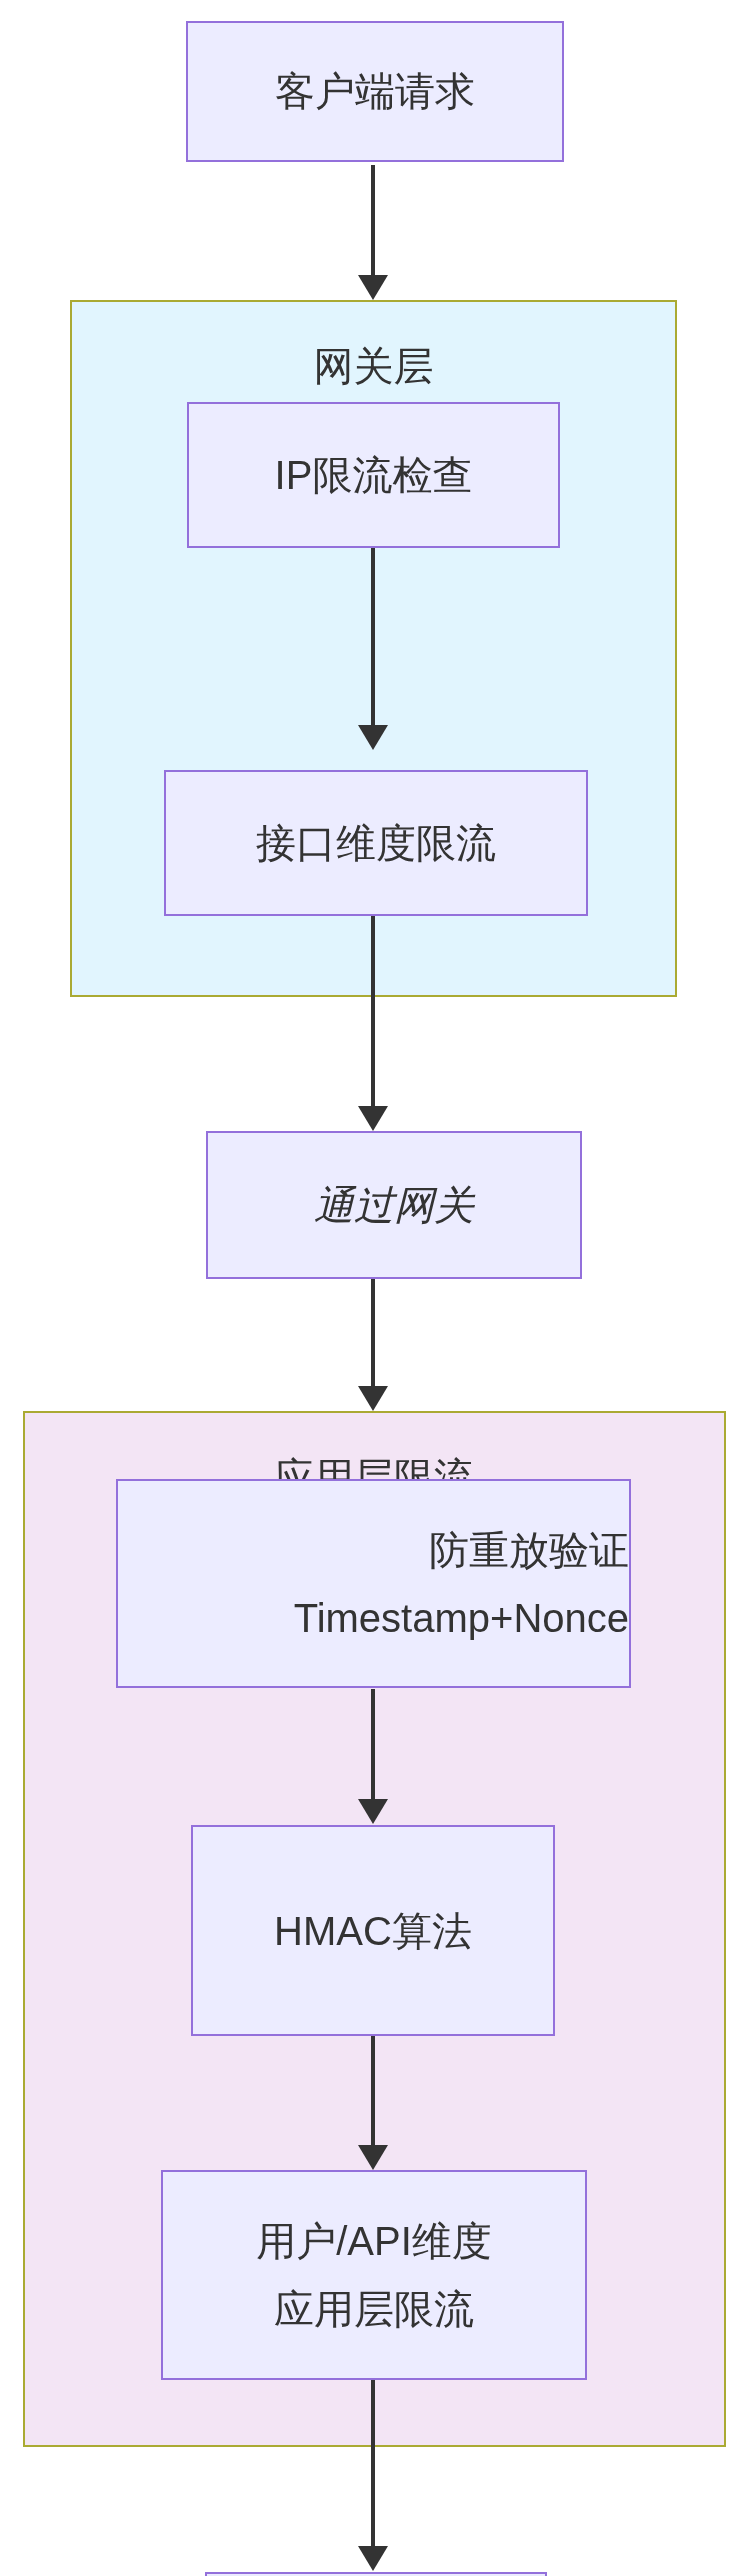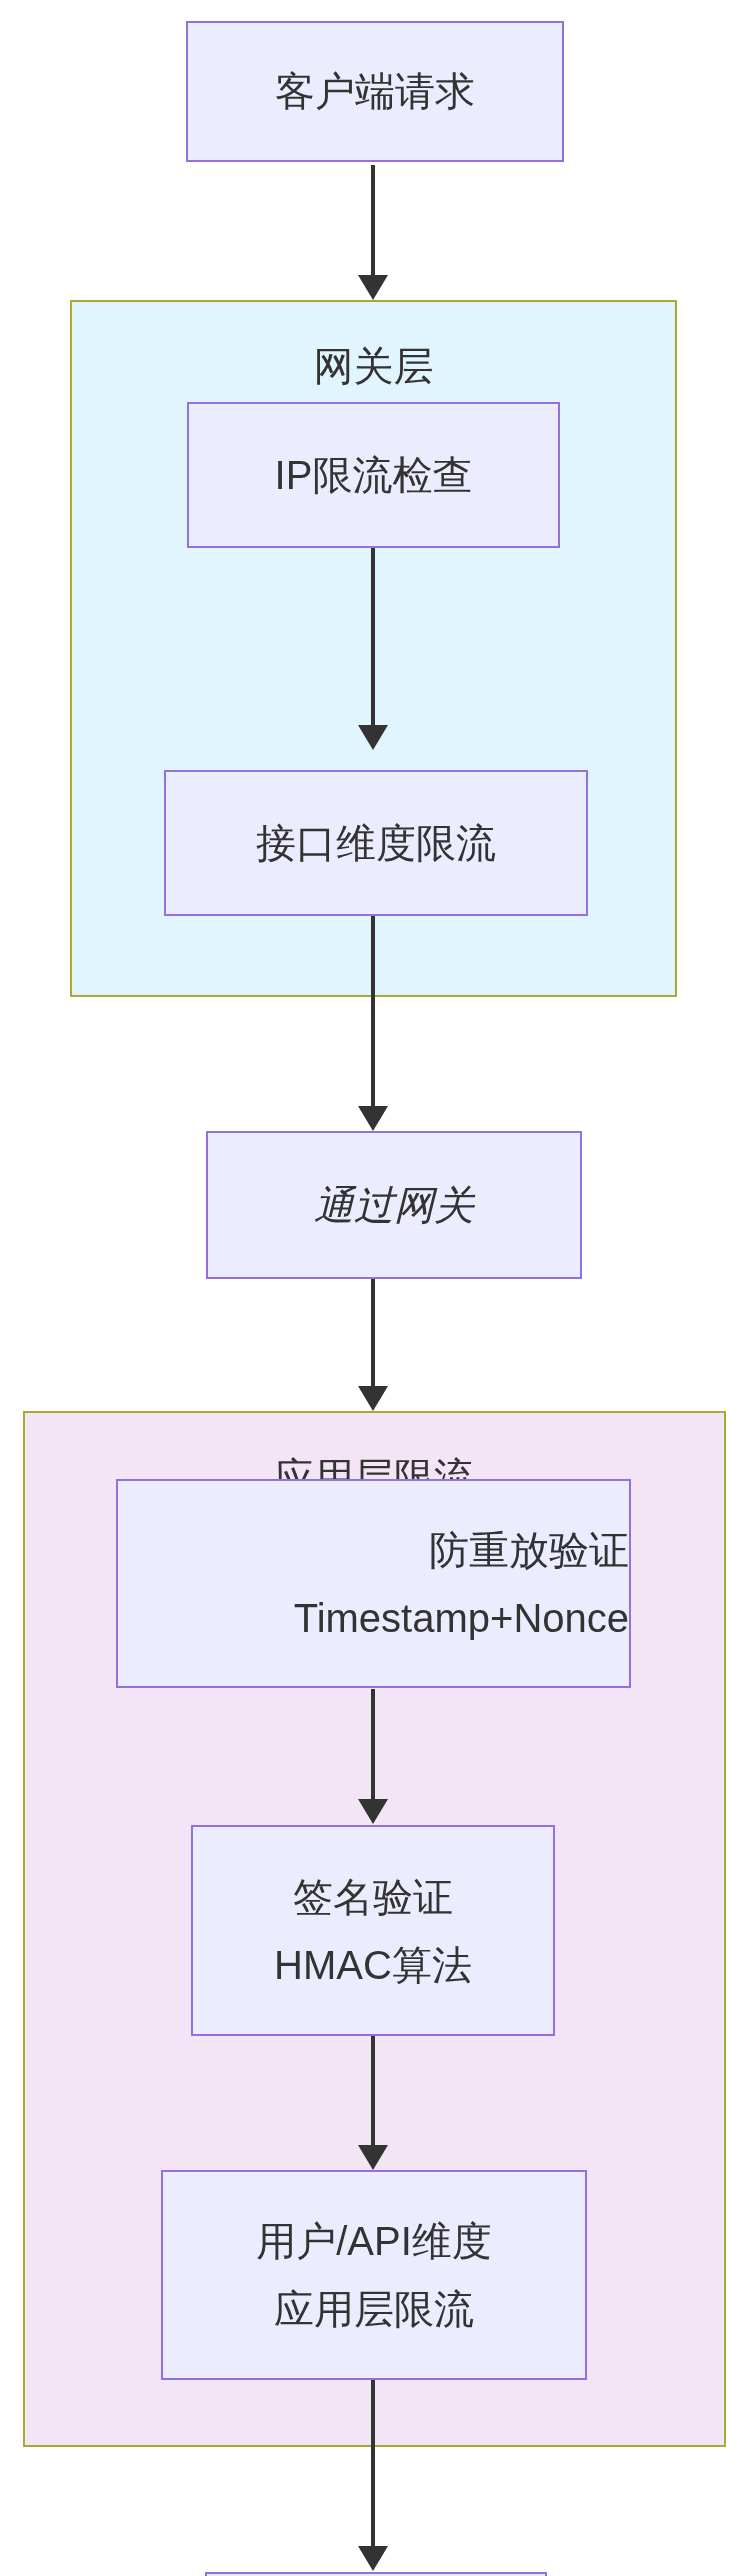--- a/index.html
+++ b/index.html
@@ -132,21 +132,20 @@
   <div class="node node-pass">
     <div class="line">通过网关</div>
   </div>
 
   <div class="node node-replay">
     <div class="line">防重放验证</div>
     <div class="line">Timestamp+Nonce</div>
   </div>
 
   <div class="node node-sig">
-    <div class="line">签名验证</div>
     <div class="line">HMAC算法</div>
   </div>
 
   <div class="node node-applimit">
     <div class="line">用户/API维度</div>
     <div class="line">应用层限流</div>
   </div>
 
   <div class="node node-next-partial"></div>
 

